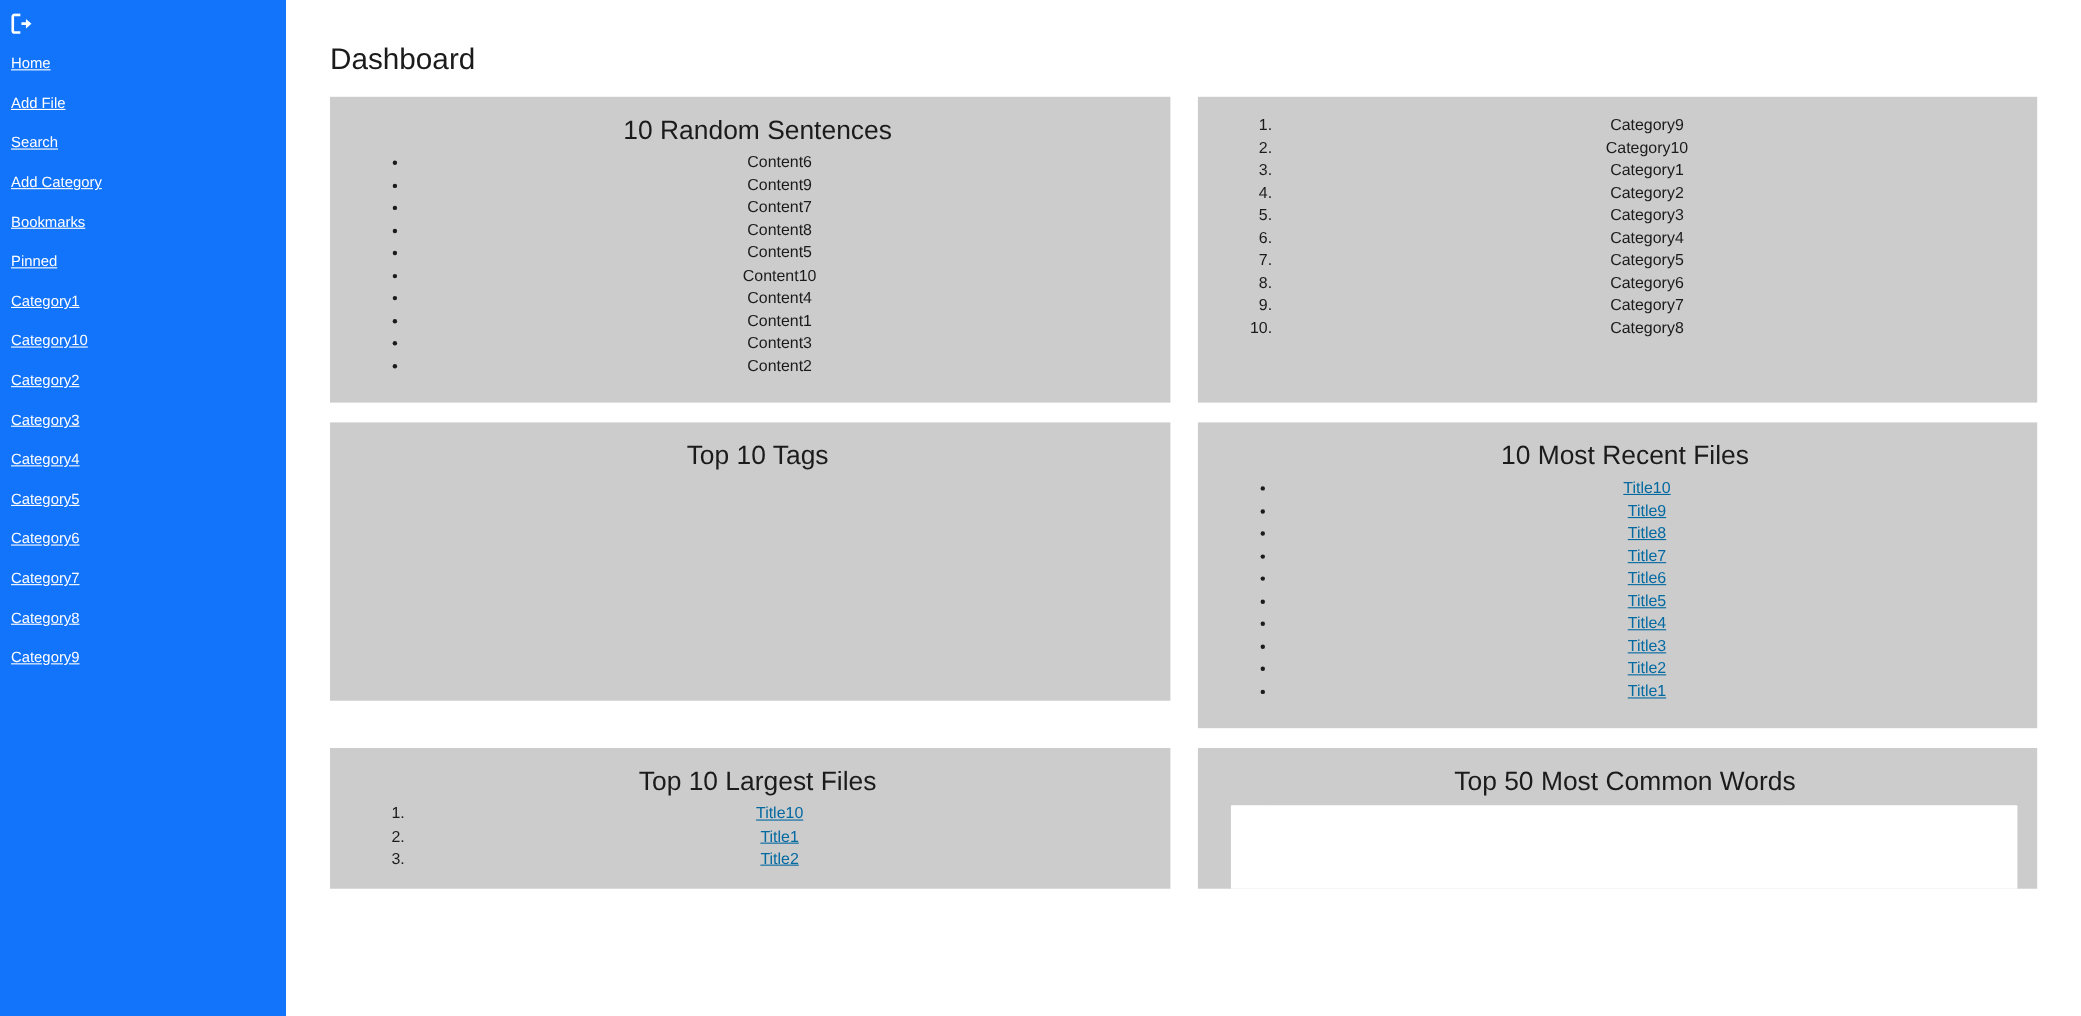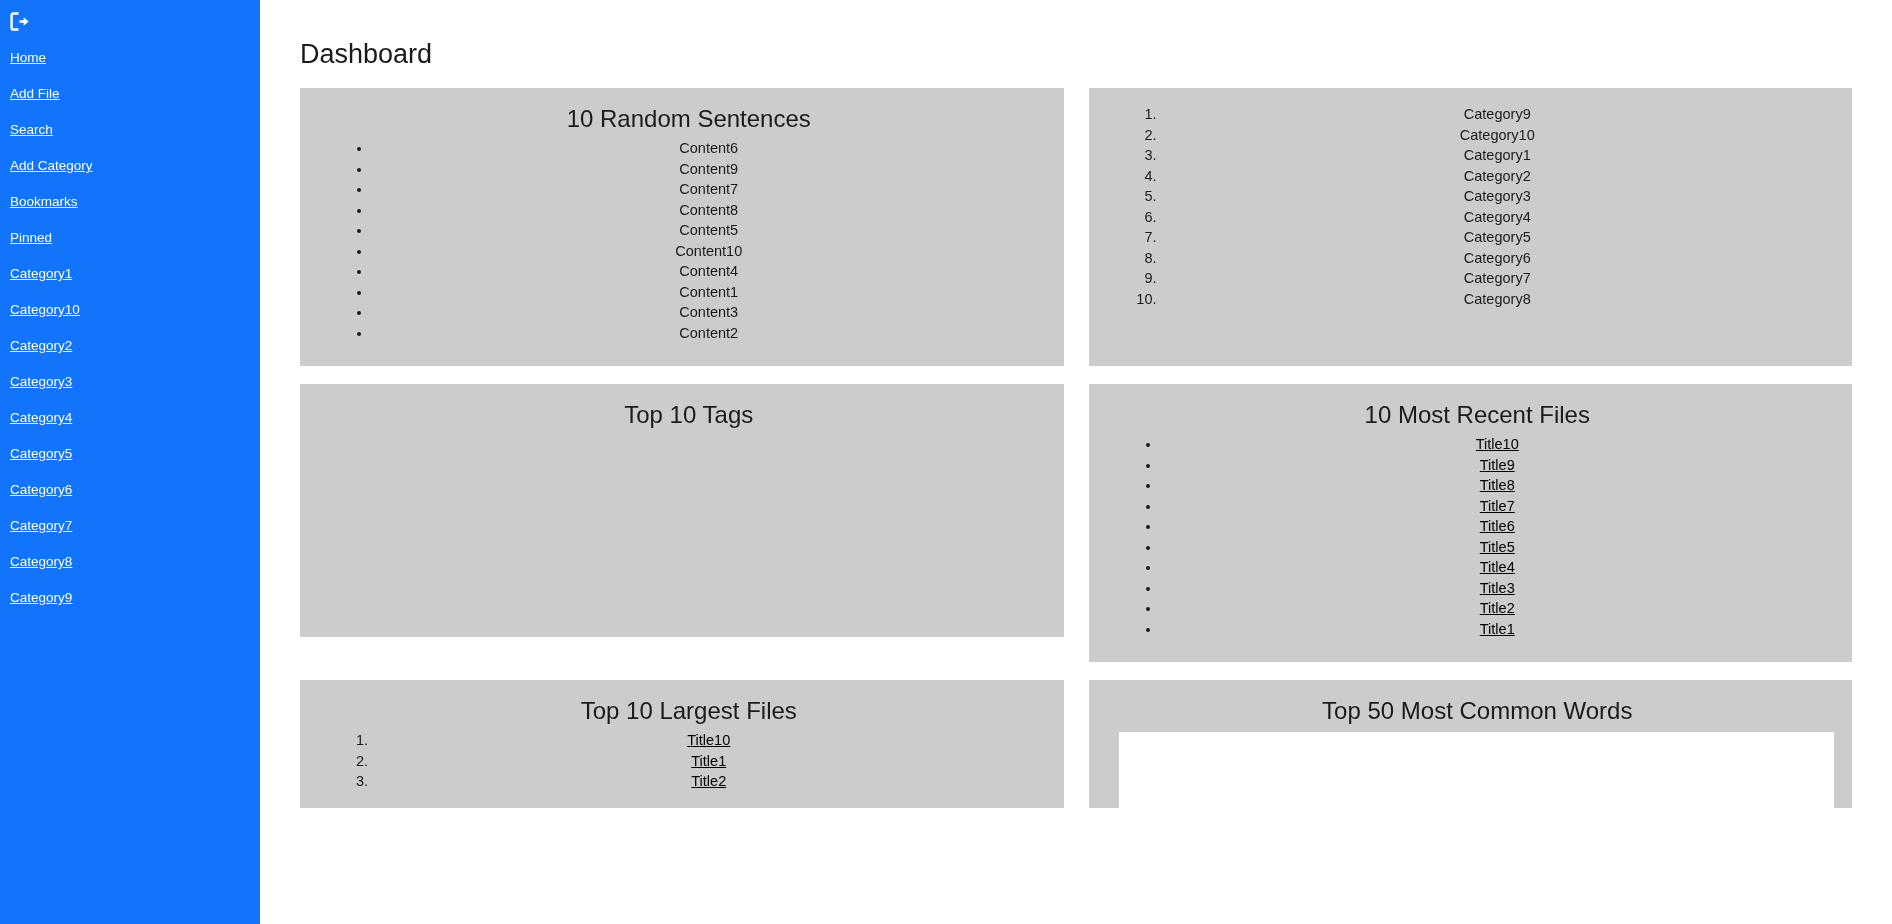--- a/index.html
+++ b/index.html
@@ -108,21 +108,21 @@
     padding-left: 42px;
   }
   .card li {
     font-size: 14.5px;
     line-height: 20.5px;
     color: #1b1b1b;
   }
   .card ol { list-style-type: decimal; }
   .card ul { list-style-type: disc; }
   .card a {
-    color: #000000;
+    color: #0369a1;
     text-decoration: underline;
     font-size: 14.5px;
   }
   .card-sentences { min-height: 278px; }
   .card-categories { min-height: 278px; }
   .card-tags { min-height: 253px; }
   .card-recent { min-height: 278px; }
   .card-largest { min-height: 240px; }
   .card-words { min-height: 240px; }
   .wordcloud-box {

